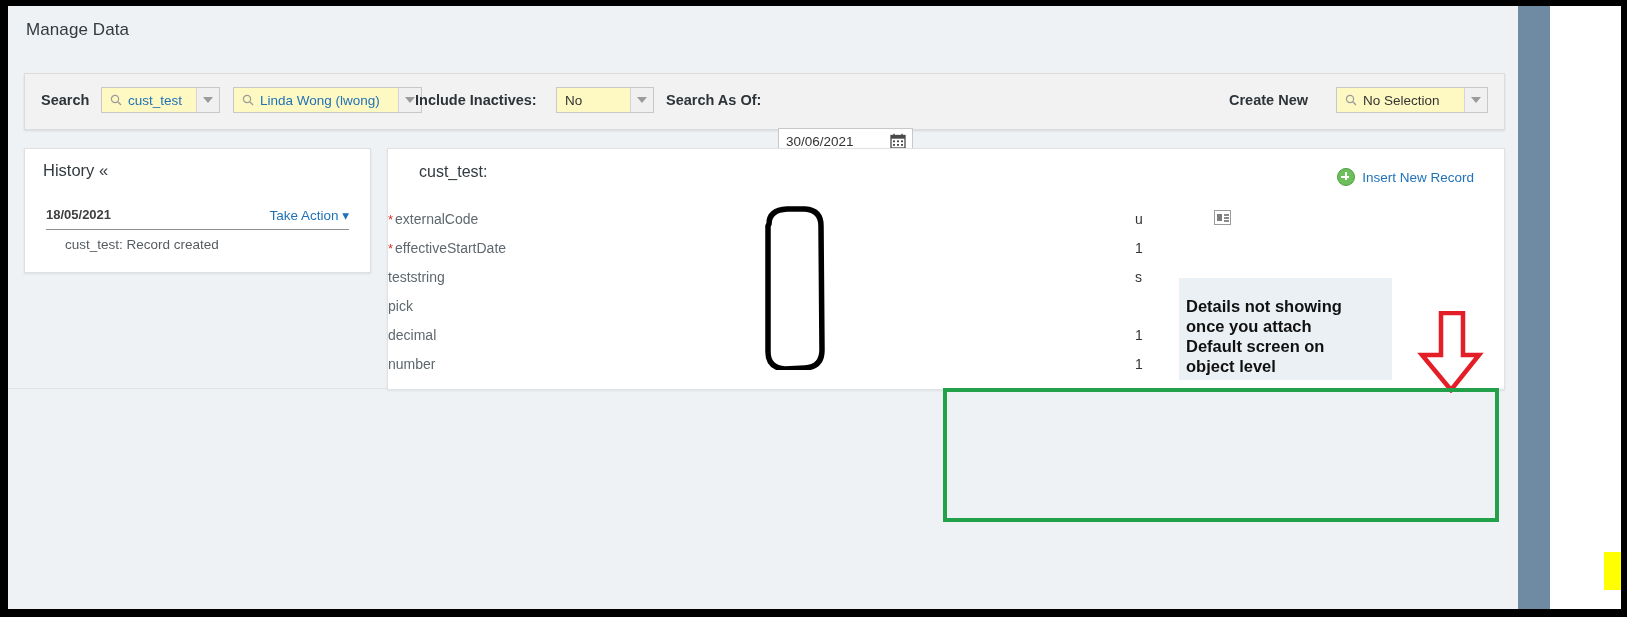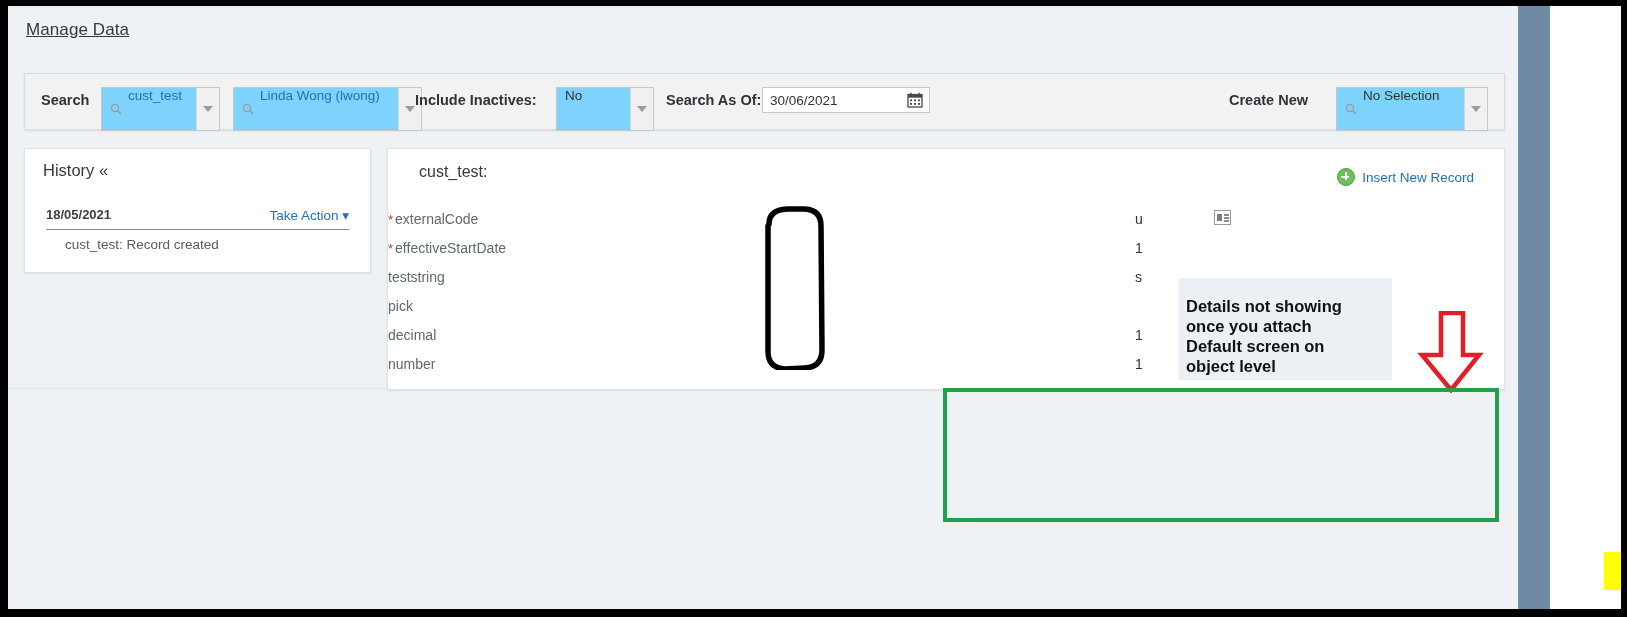--- a/index.html
+++ b/index.html
@@ -58,21 +58,20 @@
     background: #ffff00;
   }
 
   
   #page-title {
     position: absolute;
     left: 18px; top: 14px;
     font-size: 17px;
     color: #333a3f;
     letter-spacing: .1px;
-    text-decoration: underline;
   }
 
   
   #search-toolbar {
     position: absolute;
     left: 16px; top: 67px;
     width: 1479px; height: 55px;
     background: #f2f2f2;
     border: 1px solid #dcdcdc;
     box-shadow: 0 1px 2px rgba(0,0,0,.10);
@@ -81,25 +80,26 @@
     position: absolute;
     font-size: 14.5px;
     font-weight: bold;
     color: #2d3338;
     top: 18px;
     white-space: nowrap;
   }
   .combo {
     position: absolute;
     top: 13px;
-    height: 44px;
-    background: #7dd3fc;
+    height: 26px;
+    background: #fef9c3;
     border: 1px solid #c8c8c8;
     box-sizing: border-box;
     display: flex;
+    align-items: center;
   }
   .combo .mag {
     width: 20px;
     display: flex;
     align-items: center;
     justify-content: center;
     flex: 0 0 auto;
     margin-left: 4px;
   }
   .combo .cval {
@@ -388,21 +388,21 @@
 
       <div class="combo" style="left:531px; width:98px;">
         <span class="cval dark" style="padding-left:8px;">No</span>
         <span class="caret-box">
             <i class="caret-tri"></i>
           </span>
       </div>
 
       <div class="tb-label" style="left:641px;">Search As Of:</div>
 
-      <div class="plainbox" style="left:737px; width:168px;">
+      <div class="plainbox" style="left:753px; width:135px;margin-top:41px;">
         <span class="bval">30/06/2021</span>
         <span style="position:absolute; right:6px; top:4px;">
           <svg width="16" height="16" viewBox="0 0 16 16">
             <rect x="1" y="2.5" width="14" height="12.5" fill="none" stroke="#4a4a4a" stroke-width="1.3"></rect>
             <rect x="1" y="2.5" width="14" height="3.2" fill="#4a4a4a"></rect>
             <line x1="4" y1="0.8" x2="4" y2="3.4" stroke="#4a4a4a" stroke-width="1.4"></line>
             <line x1="12" y1="0.8" x2="12" y2="3.4" stroke="#4a4a4a" stroke-width="1.4"></line>
             <g fill="#4a4a4a">
               <rect x="3" y="7.4" width="2" height="1.8"></rect>
               <rect x="7" y="7.4" width="2" height="1.8"></rect>

